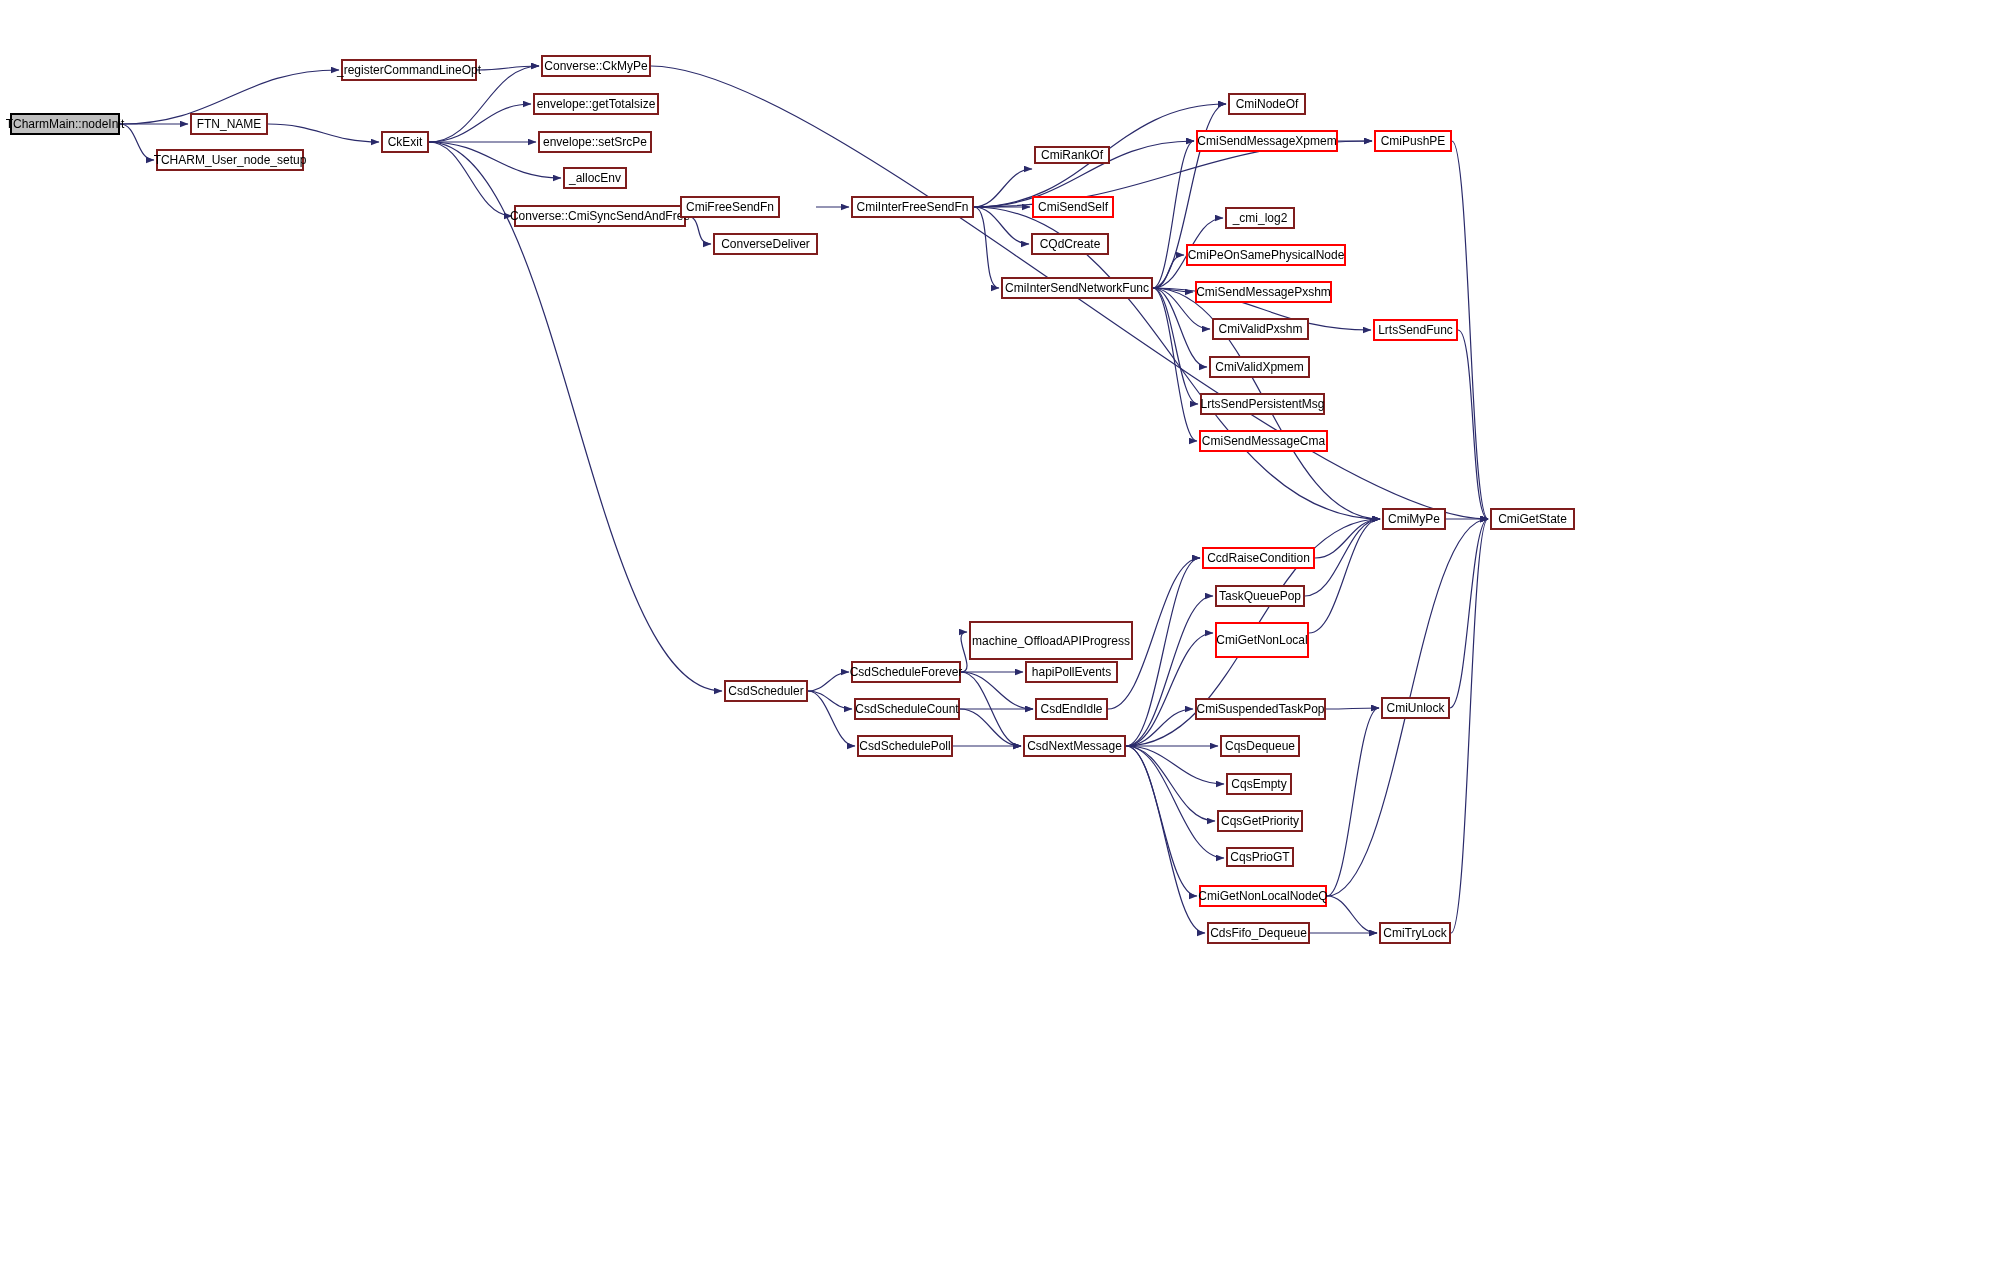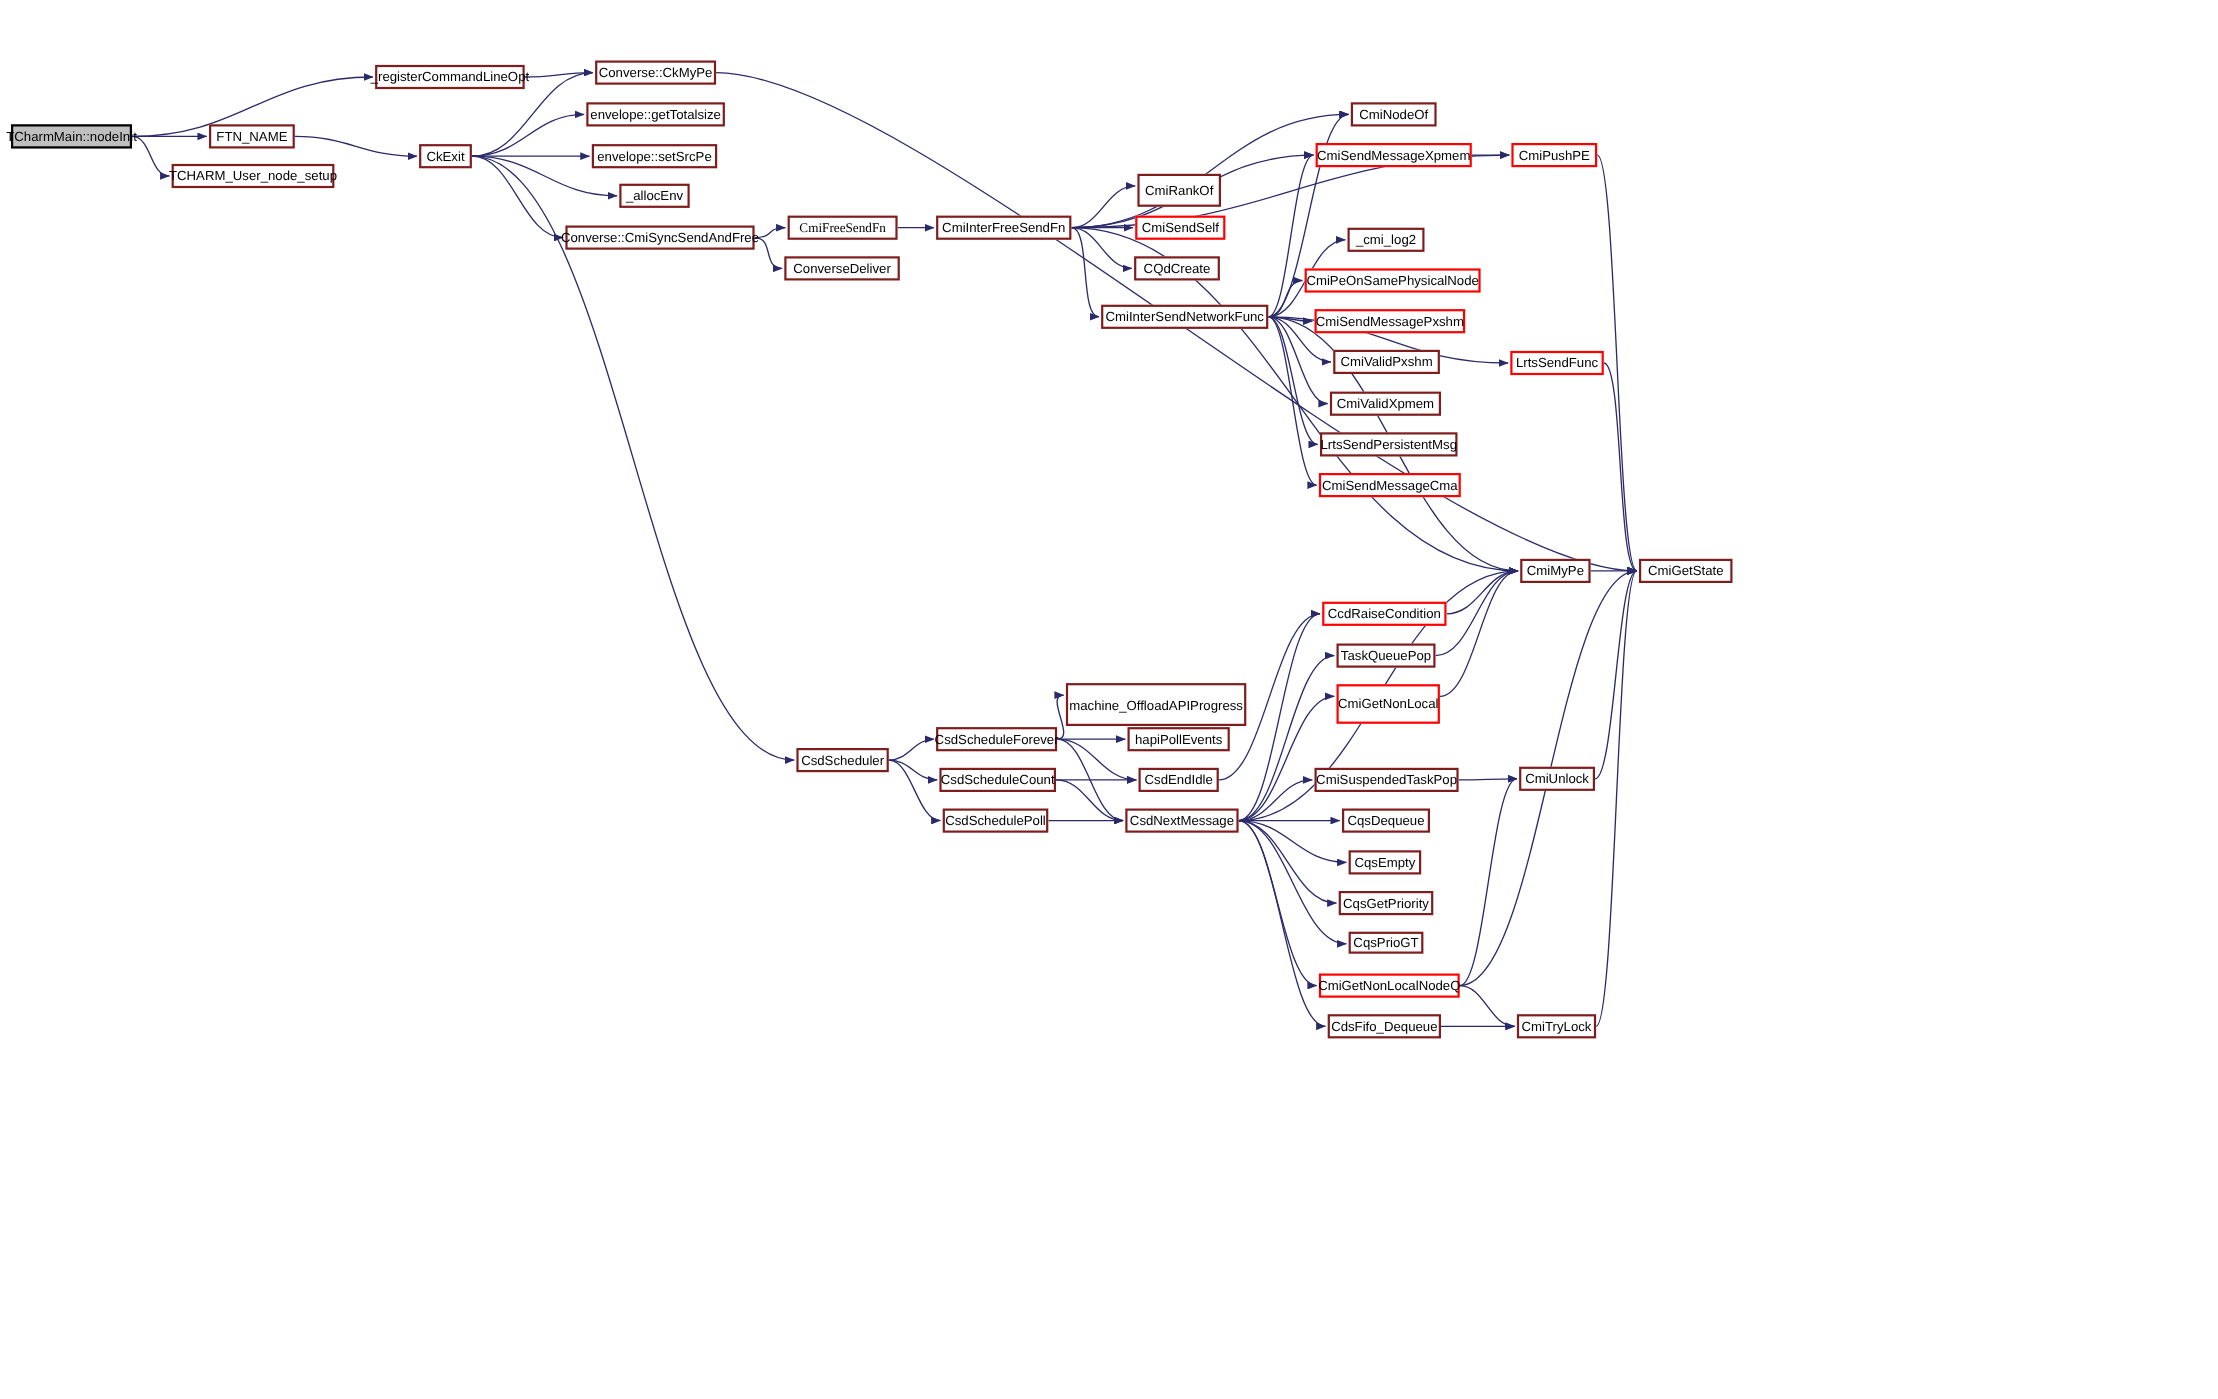--- a/index.html
+++ b/index.html
@@ -121,36 +121,36 @@
       </div>
       <div class="gnode" style="left: 538px; top: 131px; width: 114px; height: 22px;">
         <span>envelope::setSrcPe</span>
       </div>
       <div class="gnode" style="left: 563px; top: 167px; width: 64px; height: 22px;">
         <span>_allocEnv</span>
       </div>
       <div class="gnode" style="left: 514px; top: 205px; width: 172px; height: 22px;">
         <span>Converse::CmiSyncSendAndFree</span>
       </div>
-      <div class="gnode" style="left: 716px; top: 196px; width: 100px; height: 22px; font-family: Liberation Serif, serif;">
+      <div class="gnode" style="left: 680px; top: 196px; width: 100px; height: 22px;">
         <span>CmiFreeSendFn</span>
       </div>
       <div class="gnode" style="left: 713px; top: 233px; width: 105px; height: 22px;">
         <span>ConverseDeliver</span>
       </div>
       <div class="gnode" style="left: 851px; top: 196px; width: 123px; height: 22px;">
         <span>CmiInterFreeSendFn</span>
       </div>
       <div class="gnode" style="left: 1228px; top: 93px; width: 78px; height: 22px;">
         <span>CmiNodeOf</span>
       </div>
       <div class="gnode red" style="left: 1196px; top: 130px; width: 142px; height: 22px;">
         <span>CmiSendMessageXpmem</span>
       </div>
-      <div class="gnode" style="left: 1034px; top: 158px; width: 76px; height: 30px;">
+      <div class="gnode" style="left: 1034px; top: 146px; width: 76px; height: 18px;">
         <span>CmiRankOf</span>
       </div>
       <div class="gnode red" style="left: 1032px; top: 196px; width: 82px; height: 22px;">
         <span>CmiSendSelf</span>
       </div>
       <div class="gnode" style="left: 1031px; top: 233px; width: 78px; height: 22px;">
         <span>CQdCreate</span>
       </div>
       <div class="gnode" style="left: 1225px; top: 207px; width: 70px; height: 22px;">
         <span>_cmi_log2</span>

